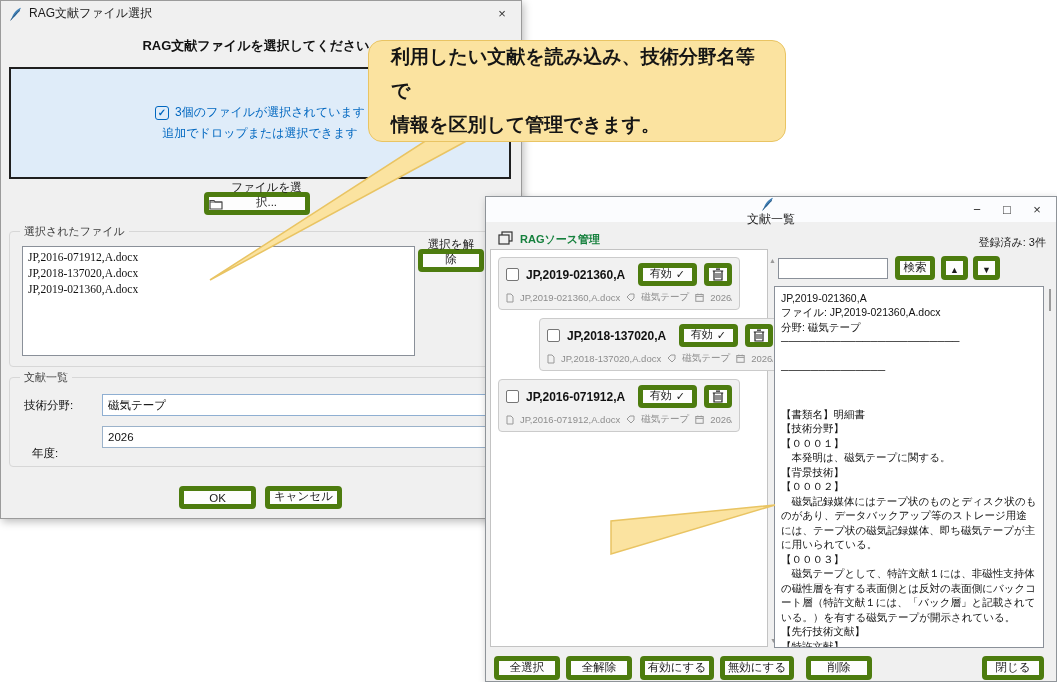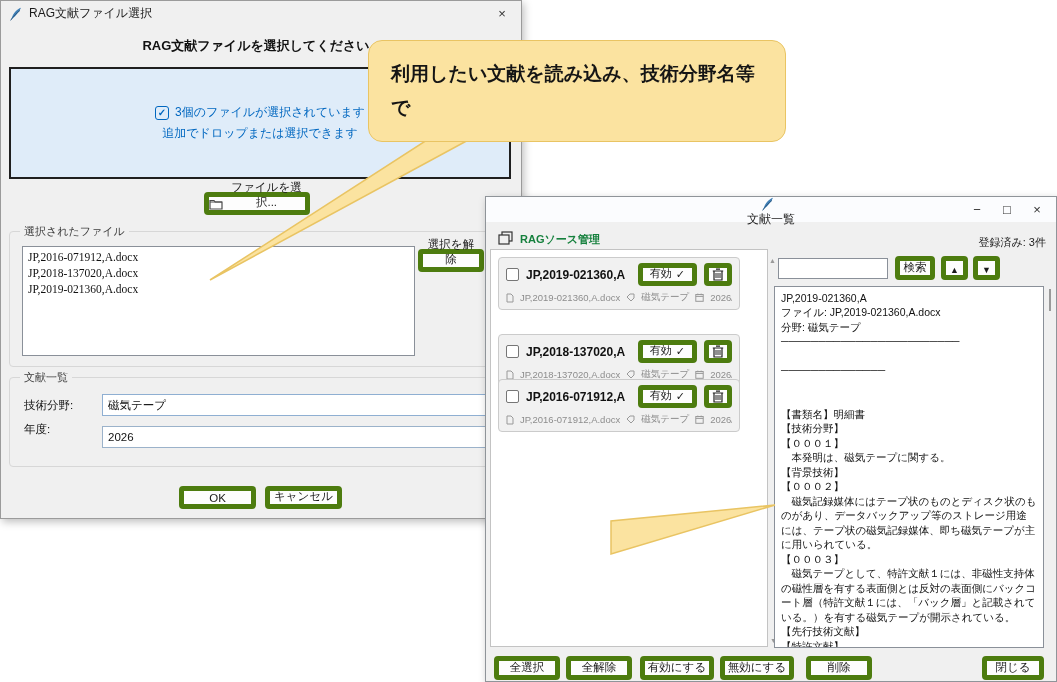--- a/index.html
+++ b/index.html
@@ -111,21 +111,21 @@
         <div>JP,2018-137020,A.docx</div>
         <div>JP,2019-021360,A.docx</div>
       </div>
     </div>
     <button class="btn" id="clear-btn">選択を解除</button>
 
     <div class="groupbox" id="meta-group">
       <span class="glabel">文献一覧</span>
       <div class="meta-row" style="top:20px;">技術分野:</div>
       <input class="meta-input" style="top: 16px;" value="磁気テープ">
-      <div class="meta-row" style="top:44px;">年度:</div>
+      <div class="meta-row" style="top:68px;margin-left:8px;">年度:</div>
       <input class="meta-input" style="top: 48px; border-color: rgb(155, 178, 202);" value="2026">
     </div>
 
     <button class="btn" id="ok-btn">OK</button>
     <button class="btn" id="cancel-btn">キャンセル</button>
   </div>
 
   <div class="win" id="rightwin">
     <div class="titlebar">
       <span class="ticon">
@@ -189,21 +189,21 @@
           <span class="mini-ic">
               <svg width="9" height="9" viewBox="0 0 9 9">
                 <rect x="0.8" y="1.5" width="7.4" height="6.8" fill="none" stroke="#999" stroke-width="1"></rect>
                 <path d="M0.8 3.4 h7.4 M2.8 0.6 v1.6 M6.2 0.6 v1.6" stroke="#999" stroke-width="1"></path>
               </svg>
             </span>
           <span>2026/02/01 17:55</span>
         </div>
       </div>
 
-      <div class="card" style="top:84px;">
+      <div class="card" style="top:68px;margin-left:41px;">
         <div class="card-row1">
           <span class="card-cb"></span>
           <span class="card-title">JP,2018-137020,A</span>
           <button class="btn pill-btn">
             <span>有効</span>
             <span>✓</span>
           </button>
           <button class="btn trash-btn">
             <span class="mini-ic">
               <svg width="12" height="13" viewBox="0 0 12 13">
@@ -320,19 +320,20 @@
     <button class="btn fbtn" style="left:234px; width:74px;">無効にする</button>
     <button class="btn fbtn" style="left:320px; width:66px;">削除</button>
     <button class="btn fbtn" style="right:12px; width:62px;">閉じる</button>
   </div>
 
   <svg class="tail-svg" style="left:190px; top:134px;" width="290" height="152">
     <polygon points="240,4 282,4 20,146" fill="#fbe3a0" stroke="#e9c463" stroke-width="1.5"></polygon>
   </svg>
   <div class="callout" id="callout1">
     <div>利用したい文献を読み込み、技術分野名等で</div>
+    <div>情報を区別して管理できます。</div>
   </div>
 
   <svg class="tail-svg" style="left:605px; top:498px;" width="180" height="62">
     <polygon points="6,23 6,56 170,7" fill="#fbe3a0" stroke="#e9c463" stroke-width="1.5"></polygon>
   </svg>
 
 </div>
 
 </body></html>

